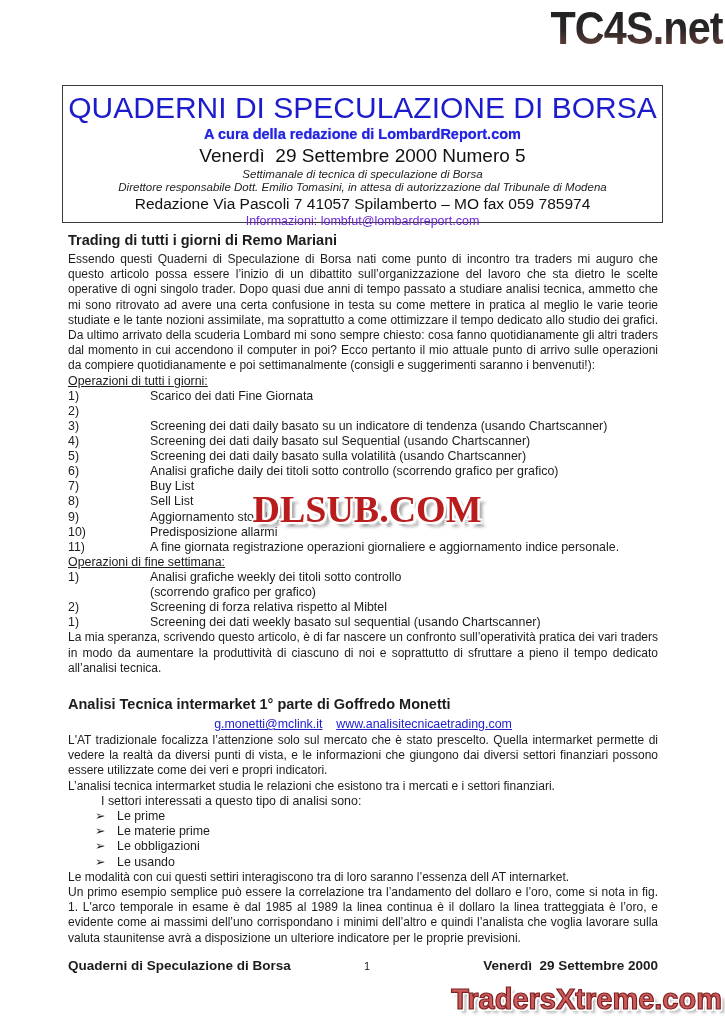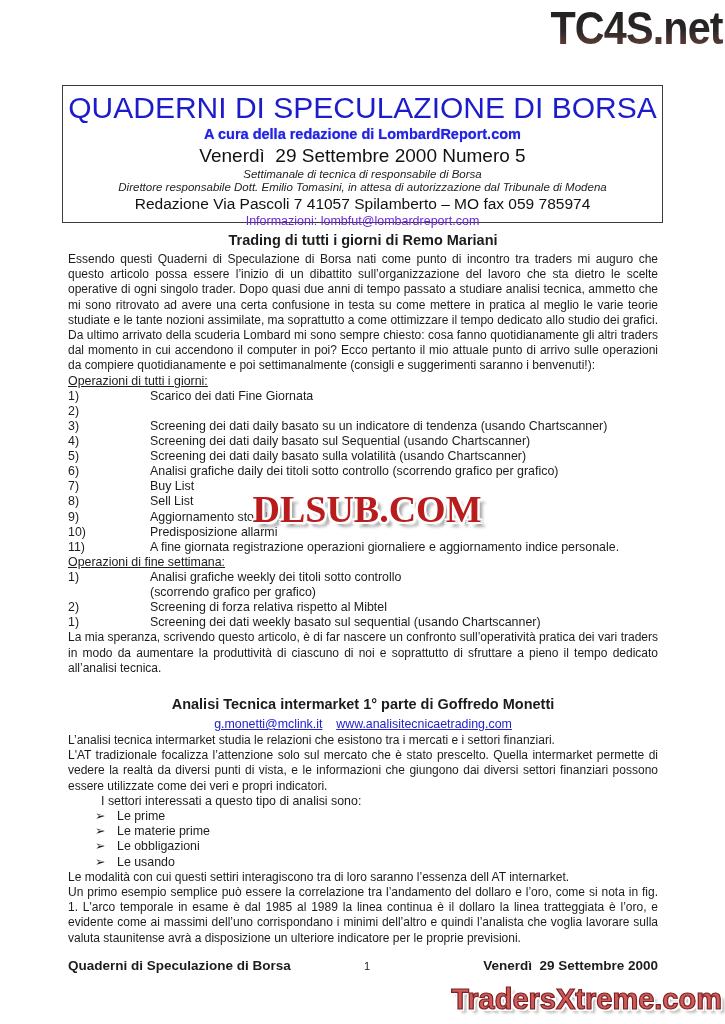--- a/index.html
+++ b/index.html
@@ -68,21 +68,21 @@
     margin-top: 1px;
   }
   .mh-address { font-size: 15.5px; margin-top: 2px; color: #111; }
   .mh-info { font-size: 12.5px; margin-top: 1px; color: #6d28d9; }
 
   
   .content {
     position: absolute; left: 68px; top: 232px; width: 590px;
   }
   .a-title {
-    text-align: center; font-weight: 700; font-size: 14.5px;
+    font-weight: 700; font-size: 14.5px;
     margin: 0 0 4px 0;
   }
   .para {
     font-size: 12px; line-height: 15.2px; text-align: justify;
     margin: 0;
   }
   .list-heading {
     font-size: 12.4px; line-height: 15.2px; text-decoration: underline;
   }
   .li-row { display: flex; font-size: 12.4px; line-height: 15.1px; }
@@ -112,21 +112,21 @@
 </style>
 </head>
 <body>
 
 <div class="wm-tc4s">TC4S.net</div>
 
 <div class="masthead">
   <div class="mh-title">QUADERNI DI SPECULAZIONE DI BORSA</div>
   <div class="mh-subtitle">A cura della redazione di LombardReport.com</div>
   <div class="mh-issue">Venerdì  29 Settembre 2000 Numero 5</div>
-  <div class="mh-tagline">Settimanale di tecnica di responsabile di Borsa</div>
+  <div class="mh-tagline">Settimanale di tecnica di speculazione di Borsa</div>
   <div class="mh-director">Direttore responsabile Dott. Emilio Tomasini, in attesa di autorizzazione dal Tribunale di Modena</div>
   <div class="mh-address">Redazione Via Pascoli 7 41057 Spilamberto – MO fax 059 785974</div>
   <div class="mh-info">Informazioni: lombfut@lombardreport.com</div>
 </div>
 
 <div class="content">
 
   <div class="a-title">Trading di tutti i giorni di Remo Mariani</div>
   <p class="para">Essendo questi Quaderni di Speculazione di Borsa nati come punto di incontro tra traders mi auguro che questo articolo possa essere l’inizio di un dibattito sull’organizzazione del lavoro che sta dietro le scelte operative di ogni singolo trader. Dopo quasi due anni di tempo passato a studiare analisi tecnica, ammetto che mi sono ritrovato ad avere una certa confusione in testa su come mettere in pratica al meglio le varie teorie studiate e le tante nozioni assimilate, ma soprattutto a come ottimizzare il tempo dedicato allo studio dei grafici. Da ultimo arrivato della scuderia Lombard mi sono sempre chiesto: cosa fanno quotidianamente gli altri traders dal momento in cui accendono il computer in poi? Ecco pertanto il mio attuale punto di arrivo sulle operazioni da compiere quotidianamente e poi settimanalmente (consigli e suggerimenti saranno i benvenuti!):</p>
 
@@ -198,22 +198,22 @@
 
   <p class="para">La mia speranza, scrivendo questo articolo, è di far nascere un confronto sull’operatività pratica dei vari traders in modo da aumentare la produttività di ciascuno di noi e soprattutto di sfruttare a pieno il tempo dedicato all’analisi tecnica.</p>
 
   <div class="a2-block">
     <div class="a-title">Analisi Tecnica intermarket 1° parte di Goffredo Monetti</div>
     <div class="links-line">
       <span class="doc-link">g.monetti@mclink.it</span>
       <span>&nbsp;&nbsp;</span>
       <span class="doc-link">www.analisitecnicaetrading.com</span>
     </div>
+    <p class="para">L'AT tradizionale focalizza l’attenzione solo sul mercato che è stato prescelto. Quella intermarket permette di vedere la realtà da diversi punti di vista, e le informazioni che giungono dai diversi settori finanziari possono essere utilizzate come dei veri e propri indicatori.</p>
     <p class="para">L’analisi tecnica intermarket studia le relazioni che esistono tra i mercati e i settori finanziari.</p>
-    <p class="para">L'AT tradizionale focalizza l’attenzione solo sul mercato che è stato prescelto. Quella intermarket permette di vedere la realtà da diversi punti di vista, e le informazioni che giungono dai diversi settori finanziari possono essere utilizzate come dei veri e propri indicatori.</p>
     <div class="indent-line">I settori interessati a questo tipo di analisi sono:</div>
 
     <div>
       <div class="bullet-row">
           <span class="bullet-glyph">➢</span>
           <span>Le prime</span>
         </div>
       <div class="bullet-row">
           <span class="bullet-glyph">➢</span>
           <span>Le materie prime</span>

